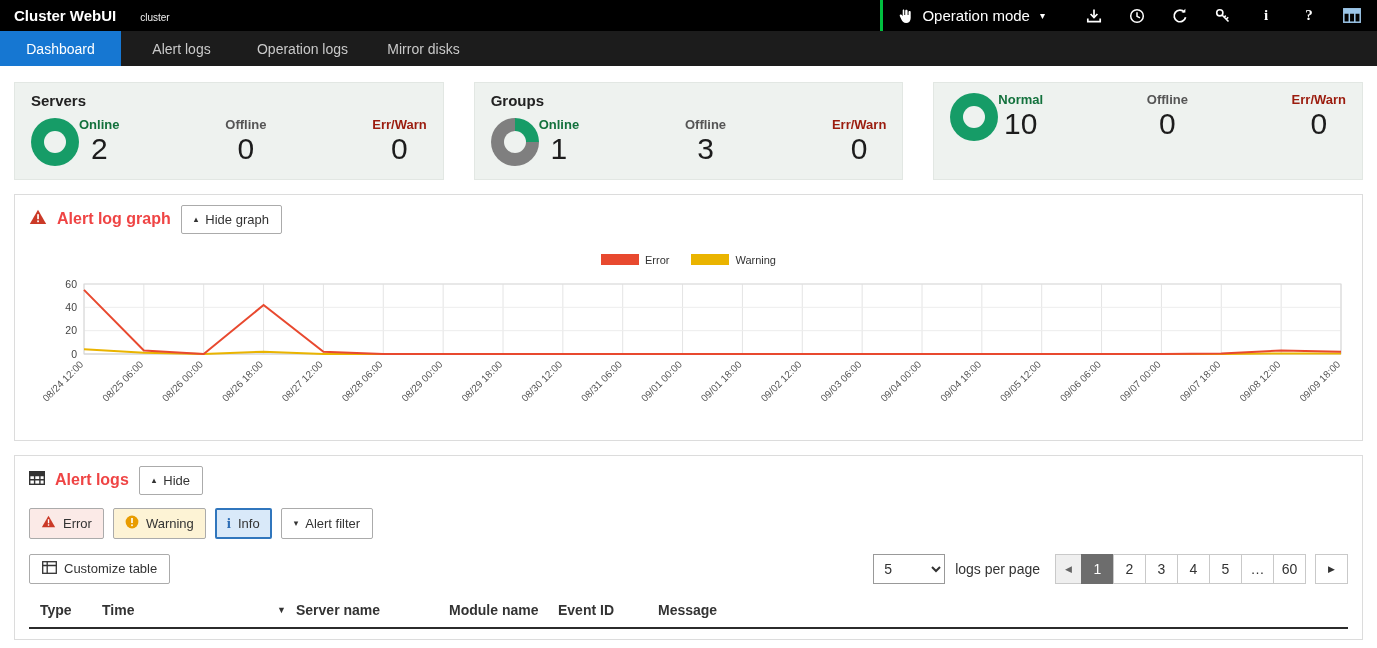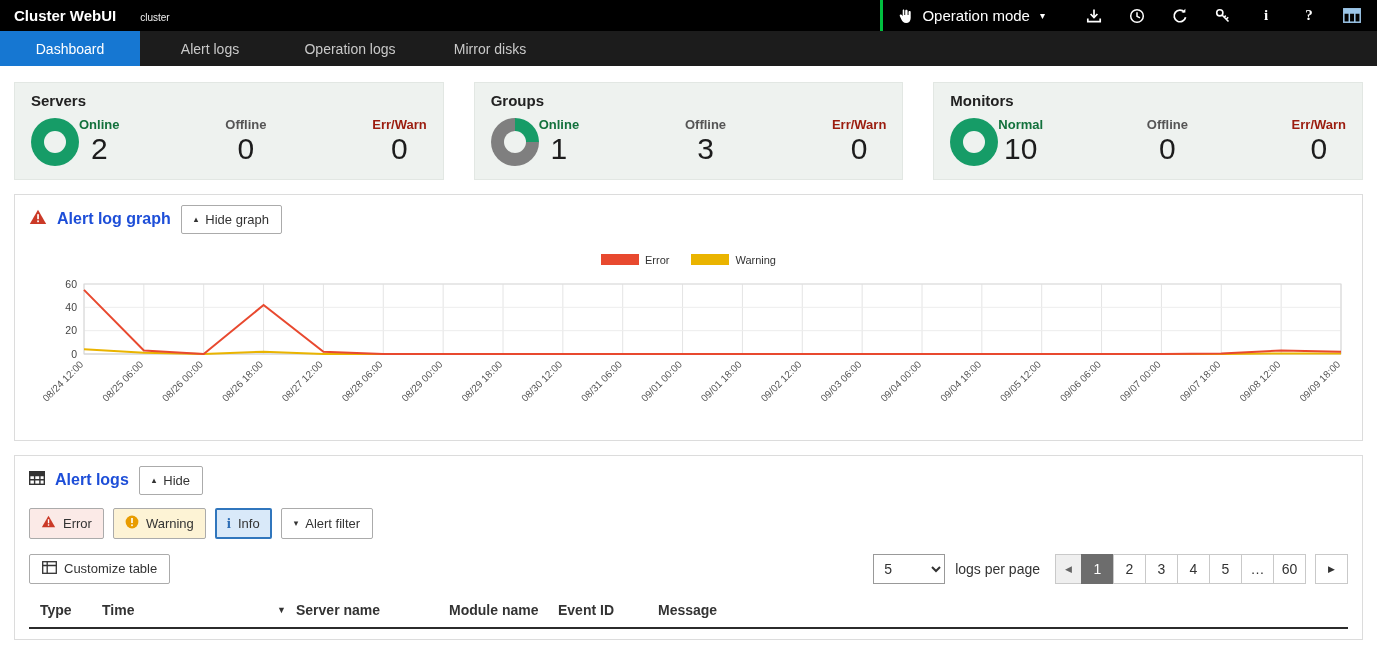--- a/index.html
+++ b/index.html
@@ -14,21 +14,21 @@
   .topbar-right { margin-left: auto; display: flex; align-items: center; height: 100%; }
   .opmode { height: 100%; display: flex; align-items: center; gap: 8px; padding: 0 16px 0 13px;
             border-left: 3px solid #00bf3f; font-size: 15px; cursor: pointer; }
   .opmode .caret { font-size: 10px; margin-left: 2px; }
   .topbar-icons { display: flex; align-items: center; gap: 25px; padding: 0 16px 0 24px; }
   .tbicon { display: inline-flex; align-items: center; justify-content: center; width: 18px; height: 18px; cursor: pointer; }
   .tbicon.txt { font-weight: bold; font-size: 15px; color: #fff; font-family: "Liberation Serif", serif; }
 
   
   .tabbar { height: 35px; background: #1c1c1c; display: flex; }
-  .tab { width: 140px; display: flex; align-items: center; justify-content: center;
+  .tab { width: 121px; display: flex; align-items: center; justify-content: center;
          color: #c9c9c9; font-size: 14px; cursor: pointer; }
   .tab.active { background: #1677d2; color: #fff; }
 
   
   .content { height: 582px; background: #fff; padding: 8px 14px; overflow: hidden; }
 
   
   .cards-row { display: flex; gap: 30px; margin: 8px 0 14px; }
   .card { flex: 1; background: #eef2ef; border: 1px solid #e2e7e3; padding: 9px 16px 12px; }
   .card-title { font-size: 15px; font-weight: bold; color: #222; margin-bottom: 8px; }
@@ -38,21 +38,21 @@
   .stats { flex: 1; display: flex; justify-content: space-between; text-align: center; }
   .stat-label { font-size: 13px; font-weight: bold; }
   .stat-value { font-size: 30px; color: #1c1c1c; line-height: 1.15; font-weight: 500; }
   .stat.green .stat-label { color: #12713c; }
   .stat.gray  .stat-label { color: #555; }
   .stat.red   .stat-label { color: #9b1c0e; }
 
   
   .panel { background: #fff; border: 1px solid #dcdcdc; margin-bottom: 14px; padding: 10px 14px; }
   .panel-head { display: flex; align-items: center; gap: 10px; }
-  .panel-title { font-size: 16px; font-weight: bold; color: #1d4ed8; }
+  .panel-title { font-size: 16px; font-weight: bold; color: #ef4444; }
   .btn { border: 1px solid #ababab; background: #fff; padding: 6px 12px; font-size: 13px; color: #333;
          display: inline-flex; align-items: center; gap: 7px; cursor: pointer; border-radius: 2px; }
   .tri { font-size: 9px; color: #333; }
 
   
   .legend { display: flex; justify-content: center; align-items: center; gap: 10px; margin-top: 20px;
             font-size: 11px; color: #333; }
   .legend-item { display: inline-flex; align-items: center; gap: 6px; margin: 0 6px; }
   .legend-swatch { width: 38px; height: 11px; display: inline-block; }
   .chart-wrap { margin-top: 10px; }
@@ -195,21 +195,20 @@
             </div>
             <div class="stat red">
               <div class="stat-label">Err/Warn</div>
               <div class="stat-value">0</div>
             </div>
           </div>
         </div>
       </div>
 
       <div class="card">
-        <div class="card-title">Monitors</div>
         <div class="card-body">
           <div class="donut" style="background: conic-gradient(rgb(22, 156, 103) 0deg, rgb(22, 156, 103) 360deg);"></div>
           <div class="stats">
             <div class="stat green">
               <div class="stat-label">Normal</div>
               <div class="stat-value">10</div>
             </div>
             <div class="stat gray">
               <div class="stat-label">Offline</div>
               <div class="stat-value">0</div>

